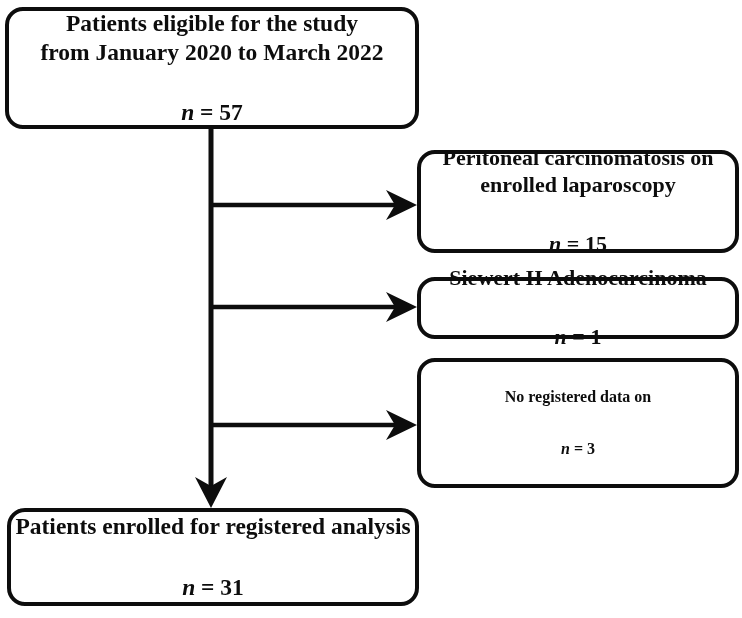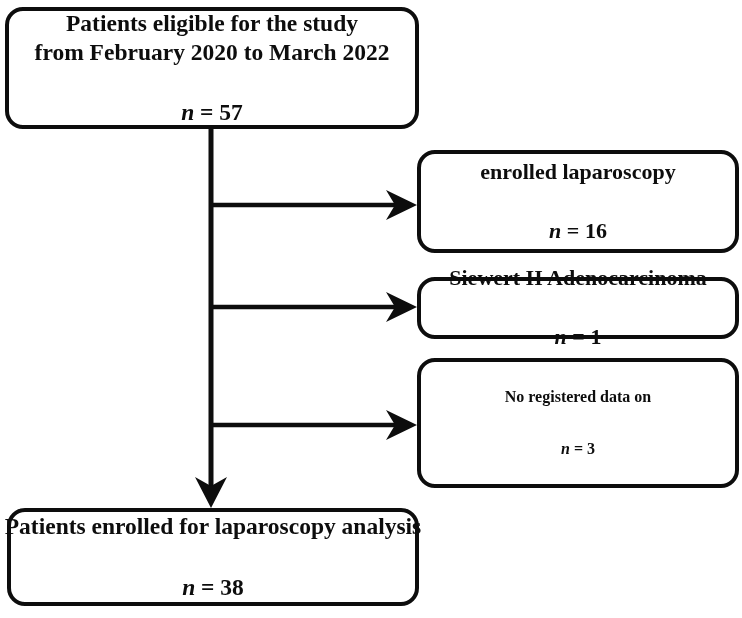--- a/index.html
+++ b/index.html
@@ -82,37 +82,38 @@
 
     <line x1="213" y1="307" x2="401" y2="307" stroke="#0d0d0d" stroke-width="4.5"></line>
     <polygon points="417,307 386,292 395,307 386,322" fill="#0d0d0d"></polygon>
 
     <line x1="213" y1="425" x2="401" y2="425" stroke="#0d0d0d" stroke-width="4.5"></line>
     <polygon points="417,425 386,410 395,425 386,440" fill="#0d0d0d"></polygon>
   </svg>
 
   <div class="flow-box" id="box-eligible">
     <span class="flow-line">Patients eligible for the study</span>
-    <span class="flow-line">from February 2020 to March 2022</span>
+    <span class="flow-line">from January 2020 to March 2022</span>
     <span class="n-line"><span class="n-sym">n</span>&nbsp;<span class="n-val">= 57</span></span>
   </div>
 
   <div class="flow-box" id="box-peritoneal">
+    <span class="flow-line">Peritoneal carcinomatosis on</span>
     <span class="flow-line">enrolled laparoscopy</span>
-    <span class="n-line"><span class="n-sym">n</span>&nbsp;<span class="n-val">= 16</span></span>
+    <span class="n-line"><span class="n-sym">n</span>&nbsp;<span class="n-val">= 15</span></span>
   </div>
 
   <div class="flow-box" id="box-siewert">
     <span class="flow-line">Siewert II Adenocarcinoma</span>
     <span class="n-line"><span class="n-sym">n</span>&nbsp;<span class="n-val">= 1</span></span>
   </div>
 
   <div class="flow-box" id="box-nodata">
     <span class="flow-line">No registered data on</span>
     <span class="n-line"><span class="n-sym">n</span>&nbsp;<span class="n-val">= 3</span></span>
   </div>
 
   <div class="flow-box" id="box-enrolled">
-    <span class="flow-line">Patients enrolled for laparoscopy analysis</span>
-    <span class="n-line"><span class="n-sym">n</span>&nbsp;<span class="n-val">= 38</span></span>
+    <span class="flow-line">Patients enrolled for registered analysis</span>
+    <span class="n-line"><span class="n-sym">n</span>&nbsp;<span class="n-val">= 31</span></span>
   </div>
 
 </div>
 
 </body></html>

